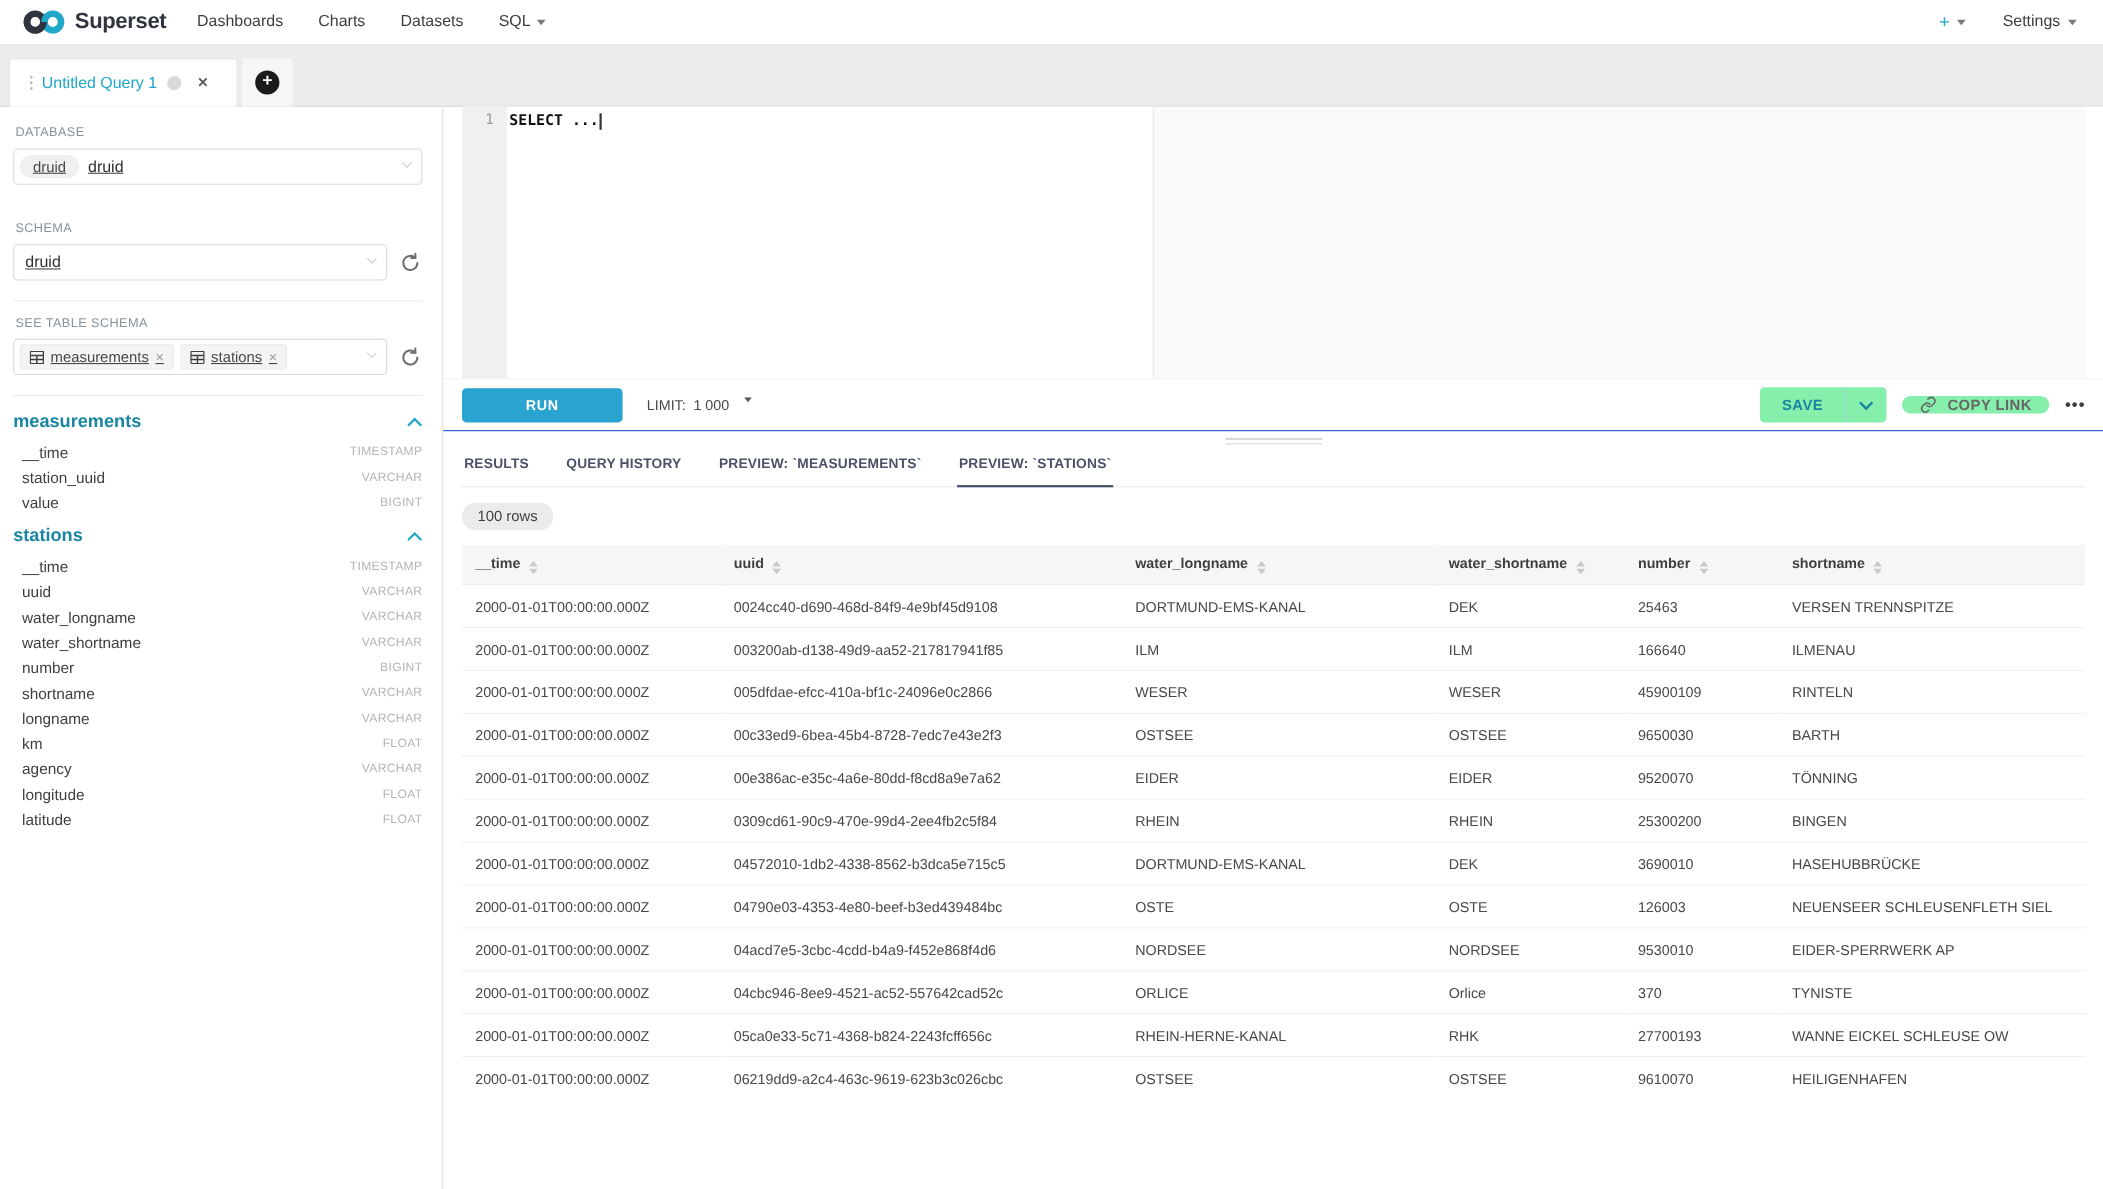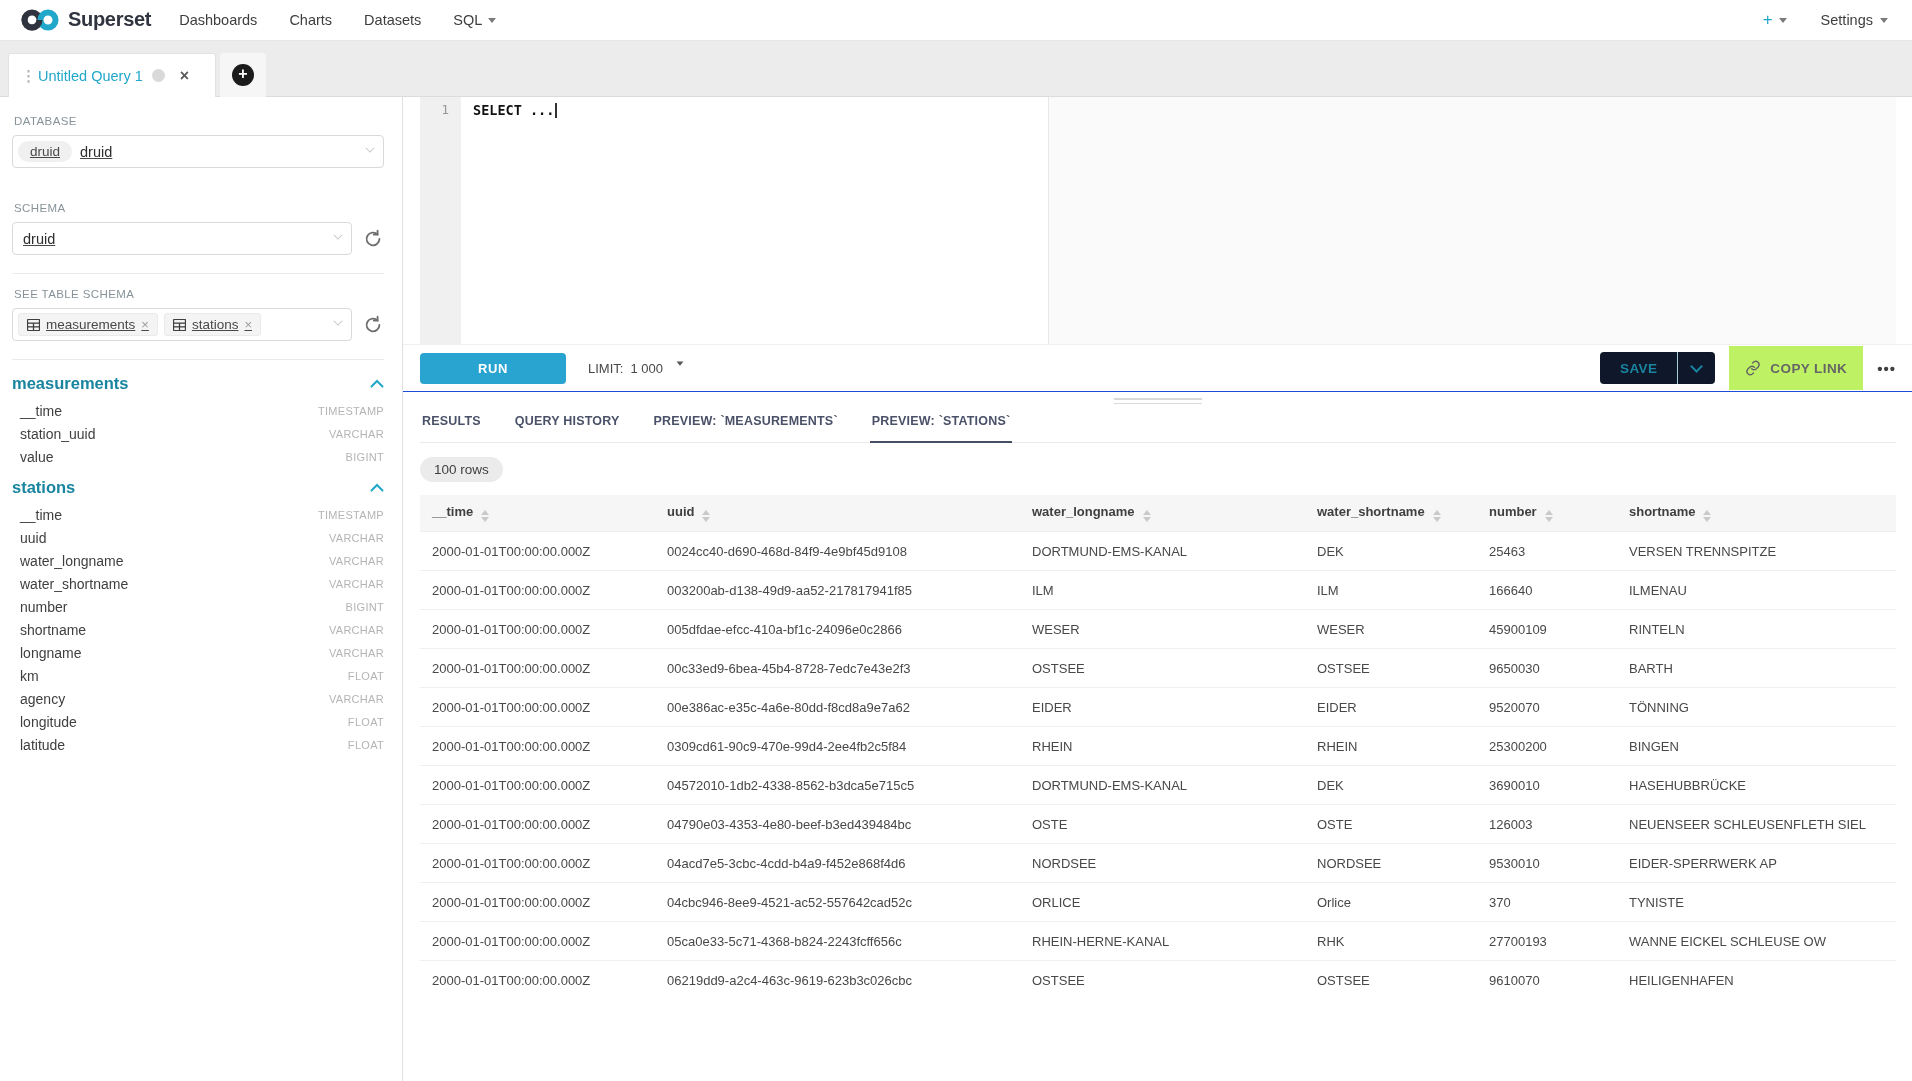--- a/index.html
+++ b/index.html
@@ -61,41 +61,41 @@
   .schema-cols { }
   .schema-col { display:flex; align-items:center; justify-content:space-between; padding:3.5px 0 3.5px 8px; }
   .col-nm { font-size:14px; color:#3F3F3F; }
   .col-ty { font-size:11px; color:#B4B4B4; letter-spacing:0.3px; }
 
   
   .editor-wrap { height:248px; position:relative; display:flex; border-bottom:1px solid #F0F0F0; }
   .editor { margin-left:17px; flex:1; position:relative; background:#fff; font-family:"DejaVu Sans Mono","Liberation Mono",monospace; }
   .gutter { position:absolute; left:0; top:0; bottom:0; width:41px; background:#F0F0F0; color:#999;
     font-size:13px; text-align:right; padding:5px 12px 0 0; }
-  .codeline { position:absolute; left:53px; top:5px; font-size:13.5px; font-weight:bold; color:#111;
+  .codeline { position:absolute; left:43px; top:5px; font-size:13.5px; font-weight:bold; color:#111;
     white-space:pre; }
   .cursor { display:inline-block; width:2px; height:15px; background:#333; vertical-align:text-bottom; margin-left:1px; }
   .print-margin { position:absolute; left:628px; top:0; bottom:0; right:16px;
     border-left:1px solid #E8E8E8; background:rgba(0,0,0,0.018); }
 
   
   .ed-toolbar { height:46px; display:flex; align-items:center; padding:0 16px 0 17px; }
   .run-btn { width:146px; height:31px; background:#29A3CF; color:#fff; border:none; border-radius:4px;
     font-size:13px; font-weight:bold; letter-spacing:0.6px; cursor:pointer; font-family:inherit; }
   .limit { display:flex; gap:7px; margin-left:22px; font-size:13px; color:#484848; cursor:pointer; }
   .limit .caret { border-top-color:#555; transform:scale(.85); }
   .ed-right { margin-left:auto; display:flex; align-items:center; gap:14px; }
-  .save-split { display:flex; height:32px; background:#0f172a; border-radius:4px; overflow:hidden; }
+  .save-split { display:flex; height:32px; background:#86efac; border-radius:4px; overflow:hidden; }
   .save-main { padding:0 20px; display:flex; align-items:center; color:#1985A0; font-weight:bold;
     font-size:13.5px; letter-spacing:0.4px; cursor:pointer; }
   .save-caret-seg { width:38px; display:flex; align-items:center; justify-content:center;
     border-left:1px solid #A9CFDD; cursor:pointer; }
   .chev-down { width:9px; height:9px; border-right:2px solid #1985A0; border-bottom:2px solid #1985A0;
     transform:rotate(45deg); margin-top:-4px; }
-  .copylink-btn { height:44px; background:#bef264; border:none; border-radius:0; padding:0 16px;
+  .copylink-btn { height:16px; background:#86efac; border:none; border-radius:14px; padding:0 16px;
     display:flex; align-items:center; gap:9px; color:#666; font-size:13.5px; font-weight:bold;
     letter-spacing:0.4px; cursor:pointer; font-family:inherit; }
   .more-btn { color:#3F3F3F; font-size:15px; font-weight:bold; letter-spacing:1px; cursor:pointer; }
 
   
   .results { flex:1; border-top:1px solid #1d4ed8; position:relative; padding:0 16px 0 17px;
     display:flex; flex-direction:column; min-height:0; }
   .drag-handle { position:absolute; top:3px; left:50%; transform:translateX(-50%); cursor:row-resize; }
   .drag-handle span { display:block; width:88px; height:1.5px; background:#D9D9D9; margin:3px 0; }
   .res-tabs { display:flex; gap:30px; margin-top:16px; border-bottom:1px solid #E9E9E9; }

